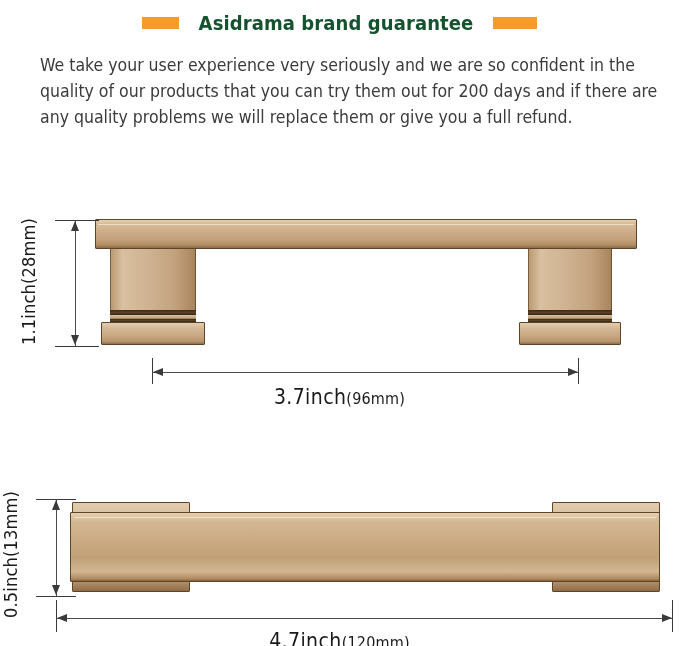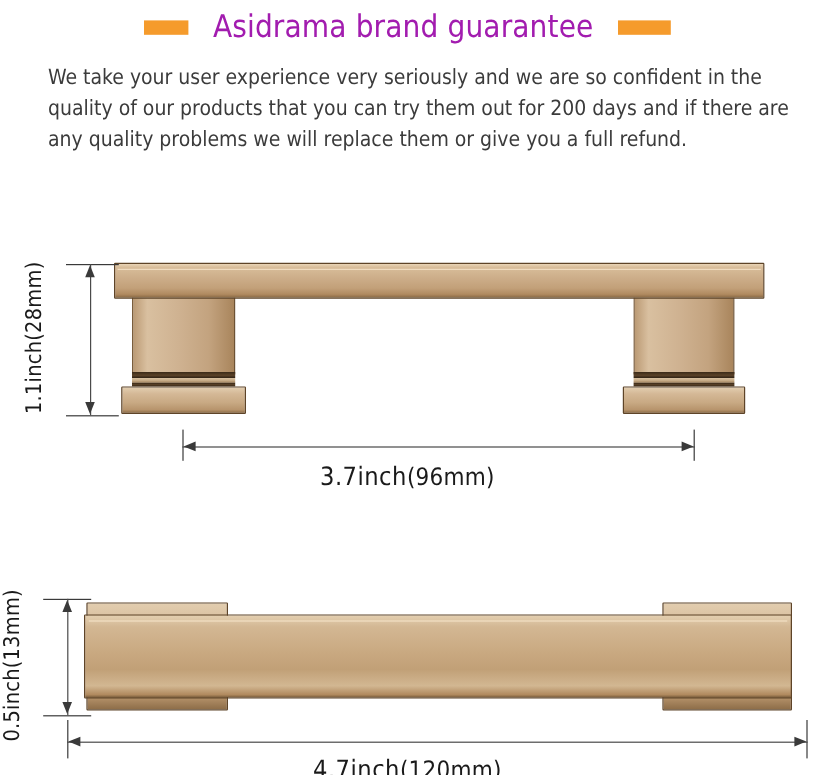--- a/index.html
+++ b/index.html
@@ -26,23 +26,23 @@
     justify-content: center;
   }
   .dash {
     background: #F59B2C;
     height: 12px;
     flex: 0 0 auto;
   }
   .dash-left  { width: 37px; margin-right: 20px; }
   .dash-right { width: 44px; margin-left: 20px; }
   .brand-title {
-    font-size: 26px;
-    font-weight: 400;
-    color: #a21caf;
+    font-size: 20px;
+    font-weight: 700;
+    color: #14532d;
     letter-spacing: 0.1px;
     white-space: nowrap;
     line-height: 1;
     font-family: "DejaVu Sans Condensed", "Liberation Sans Narrow", "Liberation Sans", sans-serif;
   }
 
   
   .guarantee-text {
     position: absolute;
     left: 40px;
@@ -159,21 +159,21 @@
 
   
   .dim-label-h {
     position: absolute;
     color: #1a1a1a;
     white-space: nowrap;
     font-family: "DejaVu Sans Condensed", "Liberation Sans Narrow", "Liberation Sans", sans-serif;
     font-weight: 400;
   }
   .dim-label-h .big { font-size: 21px; letter-spacing: 0.4px; }
-  .dim-label-h .small { font-size: 20px; letter-spacing: 0.2px; margin-top: 44px; }
+  .dim-label-h .small { font-size: 16px; letter-spacing: 0.2px; margin-top: 44px; }
 
   .dim-label-v {
     position: absolute;
     color: #1a1a1a;
     white-space: nowrap;
     transform-origin: left top;
     transform: rotate(-90deg);
     font-family: "DejaVu Sans Condensed", "Liberation Sans Narrow", "Liberation Sans", sans-serif;
     font-weight: 400;
     font-size: 18px;

